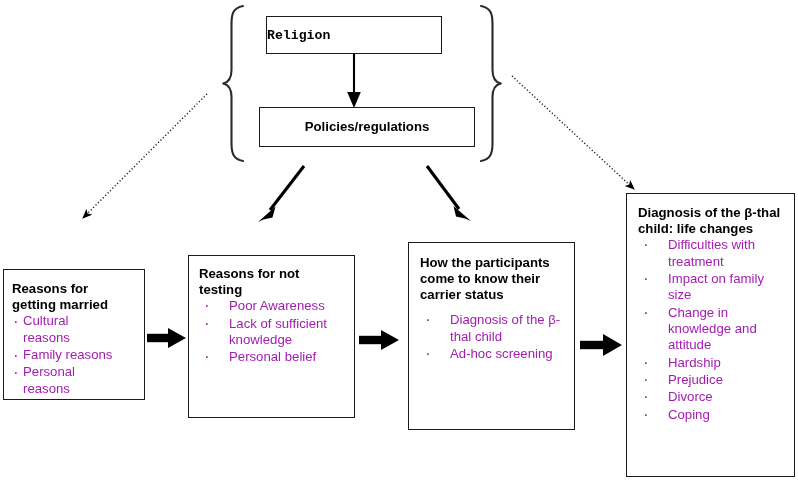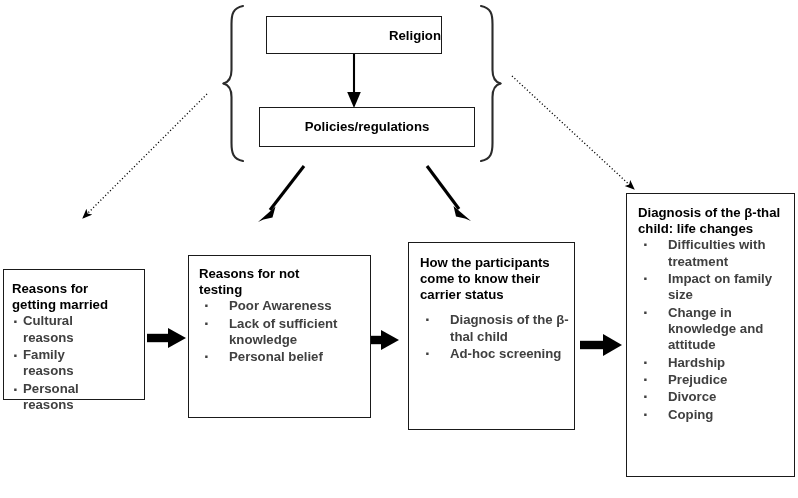--- a/index.html
+++ b/index.html
@@ -32,22 +32,21 @@
     list-style: none;
     margin: 0;
     padding: 0;
     font-size: 13.2px;
     line-height: 1.24;
     color: #000;
   }
   .bullets li {
     position: relative;
     margin: 0 0 1px 0;
-    color: #404040;
-    font-weight: bold;
+    color: #a21caf;
   }
   
   .b-tight li {
     padding-left: 11px;
   }
   .b-tight li:before {
     content: "\00B7";
     position: absolute;
     left: 1px;
     top: -2px;
@@ -138,37 +137,37 @@
       <path d="M223.5,83.5 C229,85 231.5,89 231.5,97 L231.5,143 C231.5,153 233,159 243,161"></path>
     </g>
 
     <g fill="none" stroke="#2b2b2b" stroke-width="2.1" stroke-linecap="round">
       <path d="M481,6 C491,8 492.5,14 492.5,24 L492.5,70 C492.5,78 495,82 500.5,83.5"></path>
       <path d="M500.5,83.5 C495,85 492.5,89 492.5,97 L492.5,143 C492.5,153 491,159 481,161"></path>
     </g>
   </svg>
 
   <div class="box" style="left:266px; top:16px; width:176px; height:38px;">
-    <div class="box-title" style="text-align:right; padding-top:11px;">Religion</div>
+    <div class="box-title" style="text-align:left; padding-top:11px;font-family:Liberation Mono, monospace;">Religion</div>
   </div>
 
   <div class="box" style="left:259px; top:107px; width:216px; height:40px;">
     <div class="box-title" style="text-align:center; padding-top:11px;">Policies/regulations</div>
   </div>
 
   <div class="box" style="left:3px; top:269px; width:142px; height:131px; padding:11px 26px 0 8px;">
     <div class="box-title" style="width:105px;">Reasons for getting married</div>
     <ul class="bullets b-tight">
       <li>Cultural reasons</li>
       <li>Family reasons</li>
       <li>Personal reasons</li>
     </ul>
   </div>
 
-  <div class="box" style="left:188px; top:255px; width:183px; height:163px; padding:10px 10px 0 10px;">
+  <div class="box" style="left:188px; top:255px; width:167px; height:163px; padding:10px 10px 0 10px;">
     <div class="box-title" style="width:120px;">Reasons for not testing</div>
     <ul class="bullets b-wide">
       <li>Poor Awareness</li>
       <li style="width:120px;">Lack of sufficient knowledge</li>
       <li>Personal belief</li>
     </ul>
   </div>
 
   <div class="box" style="left:408px; top:242px; width:167px; height:188px; padding:12px 9px 0 11px;">
     <div class="box-title" style="width:150px;">How the participants come to know their carrier status</div>

